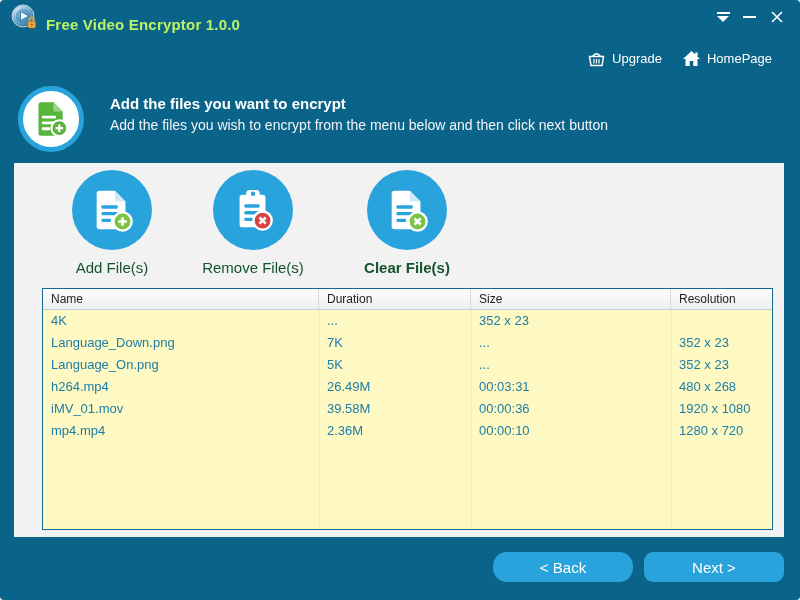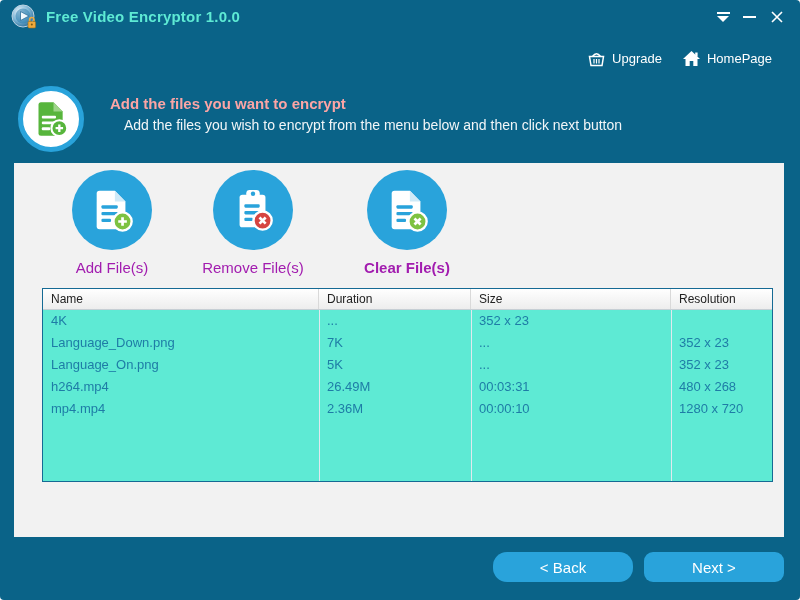--- a/index.html
+++ b/index.html
@@ -4,48 +4,48 @@
 <style>
   * { margin:0; padding:0; box-sizing:border-box; }
   html,body { width:800px; height:600px; }
   body { font-family:"Liberation Sans", sans-serif; }
 
   .window { position:relative; width:800px; height:600px; background:#0A6388; overflow:hidden; border-radius:4px; }
 
   
   .titlebar { position:absolute; top:0; left:0; width:100%; height:34px; }
   .app-icon { position:absolute; left:10px; top:3px; width:28px; height:28px; }
-  .app-title { position:absolute; left:46px; top:8px; color:#5eead4; font-size:15px; font-weight:bold; letter-spacing:.2px; }
+  .app-title { position:absolute; left:46px; top:16px; color:#bef264; font-size:15px; font-weight:bold; letter-spacing:.2px; }
   .win-btn { position:absolute; top:8px; width:22px; height:18px; display:flex; align-items:center; justify-content:center; flex-direction:column; cursor:default; }
   .btn-caret { right:66px; }
   .btn-min { right:40px; }
   .btn-close { right:12px; }
   .caret-bar { width:13px; height:2px; background:#fff; margin-bottom:2px; }
   .caret-tri { width:0; height:0; border-left:6.5px solid transparent; border-right:6.5px solid transparent; border-top:6px solid #fff; }
   .min-bar { width:13px; height:2px; background:#fff; }
 
   
   .header-links { position:absolute; top:50px; right:28px; display:flex; align-items:center; gap:20px; color:#fff; font-size:13px; }
   .header-link { display:flex; align-items:center; gap:6px; cursor:default; }
 
   
   .hero-circle { position:absolute; left:18px; top:86px; width:66px; height:66px; border-radius:50%; background:#ffffff; border:5px solid #29A3DB; display:flex; align-items:center; justify-content:center; }
-  .hero-title { position:absolute; left:110px; top:95px; color:#fca5a5; font-size:15px; font-weight:bold; }
-  .hero-sub { position:absolute; left:124px; top:117px; color:#f2f6f8; font-size:14px; }
+  .hero-title { position:absolute; left:110px; top:95px; color:#ffffff; font-size:15px; font-weight:bold; }
+  .hero-sub { position:absolute; left:110px; top:117px; color:#f2f6f8; font-size:14px; }
 
   
   .content { position:absolute; left:14px; top:163px; width:770px; height:374px; background:#F2F2F2; }
 
   .tool-btn { position:absolute; top:7px; width:140px; display:flex; flex-direction:column; align-items:center; cursor:default; }
   .tool-add { left:28px; } .tool-remove { left:169px; } .tool-clear { left:323px;font-weight:bold; }
   .tool-circle { width:80px; height:80px; border-radius:50%; background:#29A3DB; display:flex; align-items:center; justify-content:center; }
-  .tool-label { margin-top:9px; font-size:15px; color:#a21caf; }
-
-  
-  .file-table { position:absolute; left:28px; top:125px; width:731px; height:194px; background:#5eead4; border:1px solid #156A94; }
+  .tool-label { margin-top:9px; font-size:15px; color:#14532d; }
+
+  
+  .file-table { position:absolute; left:28px; top:125px; width:731px; height:242px; background:#fef9c3; border:1px solid #156A94; }
   .thead { display:grid; grid-template-columns:276px 152px 200px 1fr; height:21px; background:linear-gradient(#ffffff,#ededed); border-bottom:1px solid #c6ced4; }
   .th { font-size:12px; color:#222; line-height:20px; padding-left:8px; border-right:1px solid #d9d9d9; overflow:hidden; }
   .th:last-child { border-right:none; }
   .trow { display:grid; grid-template-columns:276px 152px 200px 1fr; height:22px; }
   .td { font-size:13px; color:#1E7CA6; line-height:22px; padding-left:8px; white-space:nowrap; overflow:hidden; }
   .tbody-sep { position:absolute; top:21px; bottom:0; width:1px; background:#e0e9ee; }
   .sep-1 { left:276px; } .sep-2 { left:428px; } .sep-3 { left:628px; }
 
   
   .nav-btn { position:absolute; top:552px; width:140px; height:30px; background:#29A3DB; color:#fff; font-size:15px; display:flex; align-items:center; justify-content:center; cursor:default; }
@@ -194,20 +194,26 @@
         <div class="td">...</div>
         <div class="td">352 x 23</div>
       </div>
       <div class="trow">
         <div class="td">h264.mp4</div>
         <div class="td">26.49M</div>
         <div class="td">00:03:31</div>
         <div class="td">480 x 268</div>
       </div>
       <div class="trow">
+        <div class="td">iMV_01.mov</div>
+        <div class="td">39.58M</div>
+        <div class="td">00:00:36</div>
+        <div class="td">1920 x 1080</div>
+      </div>
+      <div class="trow">
         <div class="td">mp4.mp4</div>
         <div class="td">2.36M</div>
         <div class="td">00:00:10</div>
         <div class="td">1280 x 720</div>
       </div>
 
       <div class="tbody-sep sep-1"></div>
       <div class="tbody-sep sep-2"></div>
       <div class="tbody-sep sep-3"></div>
     </div>

